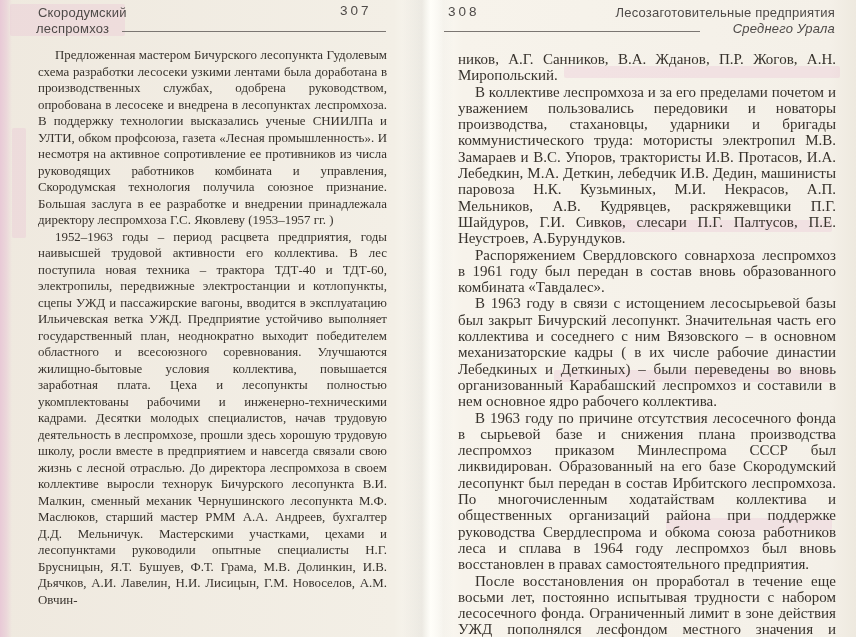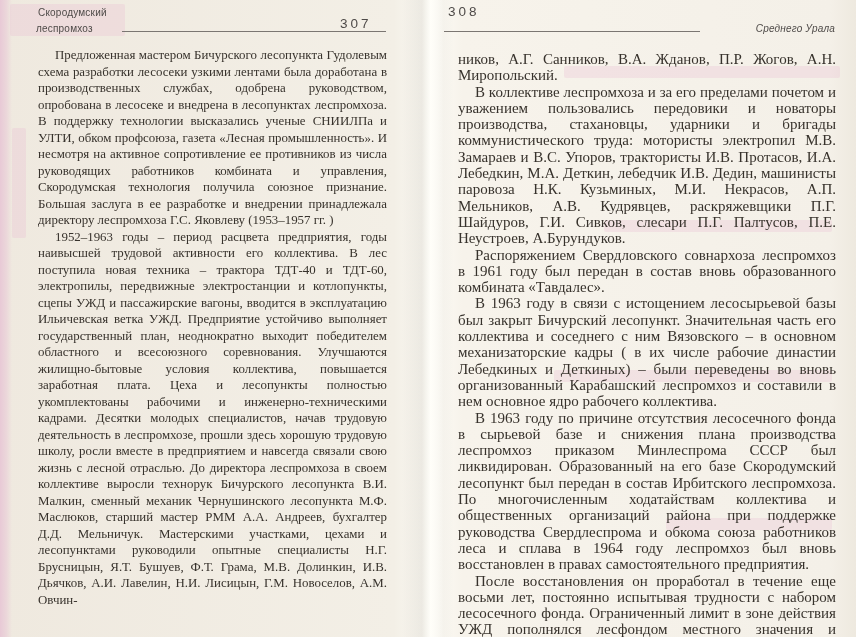--- a/index.html
+++ b/index.html
@@ -30,34 +30,34 @@
   .gutter-shade {
     position: absolute; left: 402px; top: 0; width: 52px; height: 637px;
     background: linear-gradient(90deg, rgba(110,100,85,0) 0%, rgba(110,100,85,0.10) 38%, rgba(255,254,249,0.9) 55%, rgba(110,100,85,0.04) 80%, rgba(110,100,85,0) 100%);
     pointer-events: none;
   }
 
   
   .rh {
     position: absolute;
     font-family: "Liberation Sans", sans-serif;
-    font-size: 10px; line-height: 15px;
+    font-size: 13px; line-height: 15px;
     color: #4e4a48; letter-spacing: 0.2px;
     white-space: nowrap;
   }
   .pn {
     position: absolute;
     font-family: "Liberation Sans", sans-serif;
     font-size: 13.5px; color: #4e4a48; letter-spacing: 3px;
   }
   .head-rule { position: absolute; height: 1px; background: #7b7672; }
 
   .rh1-left { top: 5px;  left: 38px; }
   .rh2-left { top: 21px; left: 36px; text-align: center; }
-  .pn-left  { top: 16px;  left: 340px; }
+  .pn-left  { top: 3px;  left: 340px; }
   .rule-left { top: 31px; left: 122px; width: 264px; }
 
   .pn-right  { top: 4px;  left: 24px; }
   .rh1-right { top: 5px;  right: 21px; }
   .rh2-right { top: 21px; right: 21px; font-style: italic; }
   .rule-right { top: 31px; left: 20px; width: 256px; }
 
   
   .body-text { position: absolute; text-align: justify; }
   .body-left  { left: 38px; top: 47px; width: 349px; font-size: 12.9px; line-height: 16.5px; }
@@ -86,20 +86,21 @@
     </div>
   </div>
 
   <div class="page page-right">
     <div class="artifact" style="left:140px; top:66px;  width:276px; height:12px;"></div>
     <div class="artifact" style="left:180px; top:220px; width:228px; height:12px;"></div>
     <div class="artifact" style="left:130px; top:370px; width:278px; height:12px;"></div>
     <div class="artifact" style="left:242px; top:518px; width:166px; height:12px;"></div>
 
     <div class="pn pn-right">308</div>
+    <div class="rh rh1-right">Лесозаготовительные предприятия</div>
     <div class="rh rh2-right">Среднего Урала</div>
     <div class="head-rule rule-right"></div>
 
     <div class="body-text body-right">
       <p class="cont">ников, А.Г. Санников, В.А. Жданов, П.Р. Жогов, А.Н. Миропольский.</p>
       <p class="ind">В коллективе леспромхоза и за его пределами почетом и уважением пользовались передовики и новаторы производства, стахановцы, ударники и бригады коммунистического труда: мотористы электропил М.В. Замараев и В.С. Упоров, трактористы И.В. Протасов, И.А. Лебедкин, М.А. Деткин, лебедчик И.В. Дедин, машинисты паровоза Н.К. Кузьминых, М.И. Некрасов, А.П. Мельников, А.В. Кудрявцев, раскряжевщики П.Г. Шайдуров, Г.И. Сивков, слесари П.Г. Палтусов, П.Е. Неустроев, А.Бурундуков.</p>
       <p class="ind">Распоряжением Свердловского совнархоза леспромхоз в 1961 году был передан в состав вновь образованного комбината «Тавдалес».</p>
       <p class="ind">В 1963 году в связи с истощением лесосырьевой базы был закрыт Бичурский лесопункт. Значительная часть его коллектива и соседнего с ним Вязовского – в основном механизаторские кадры ( в их числе рабочие династии Лебедкиных и Деткиных) – были переведены во вновь организованный Карабашский леспромхоз и составили в нем основное ядро рабочего коллектива.</p>
       <p class="ind">В 1963 году по причине отсутствия лесосечного фонда в сырьевой базе и снижения плана производства леспромхоз приказом Минлеспрома СССР был ликвидирован. Образованный на его базе Скородумский лесопункт был передан в состав Ирбитского леспромхоза. По многочисленным ходатайствам коллектива и общественных организаций района при поддержке руководства Свердлеспрома и обкома союза работников леса и сплава в 1964 году леспромхоз был вновь восстановлен в правах самостоятельного предприятия.</p>
       <p class="ind">После восстановления он проработал в течение еще восьми лет, постоянно испытывая трудности с набором лесосечного фонда. Ограниченный лимит в зоне действия УЖД пополнялся лесфондом местного значения и организацией автомобильной вывозки. Объем заготовки снизился до 230–180 тыс. м³ в</p>

